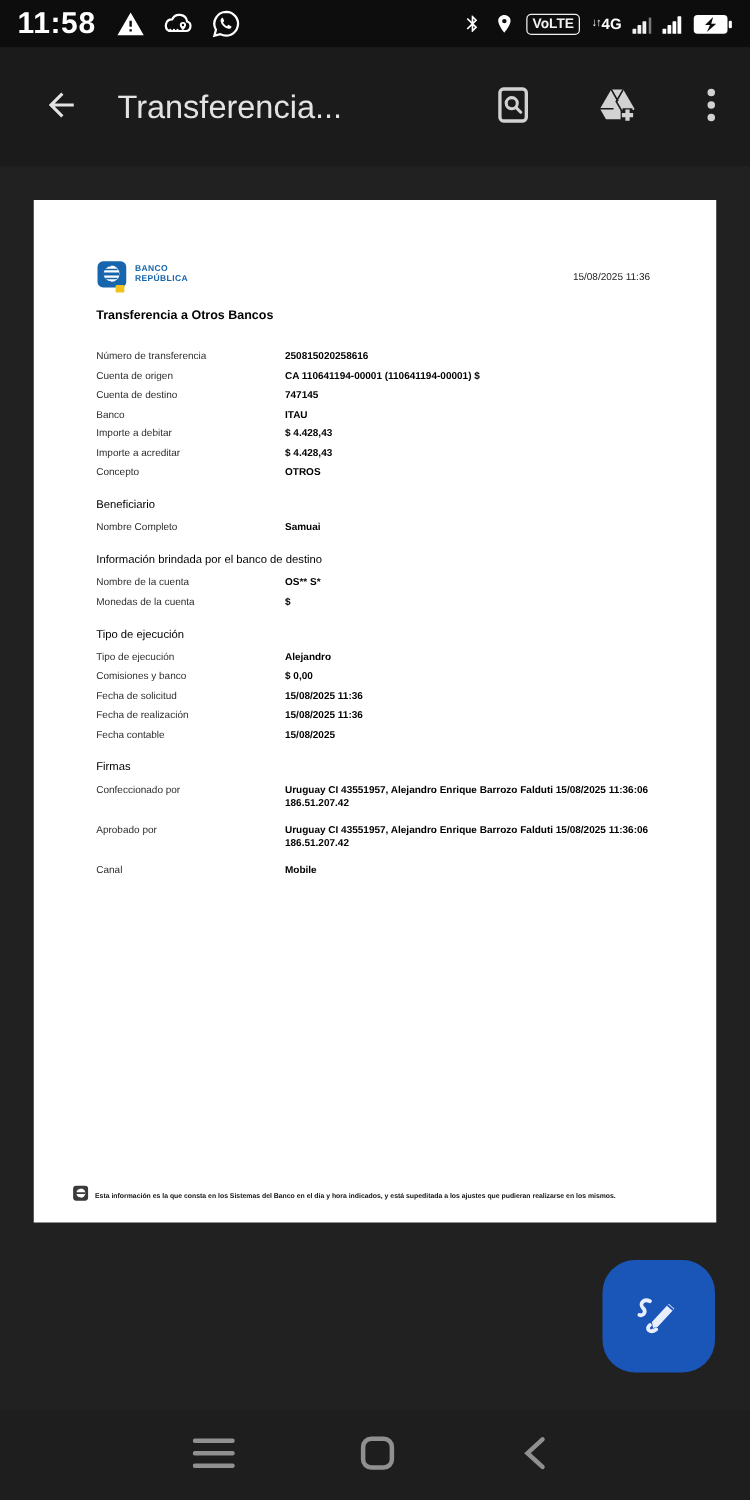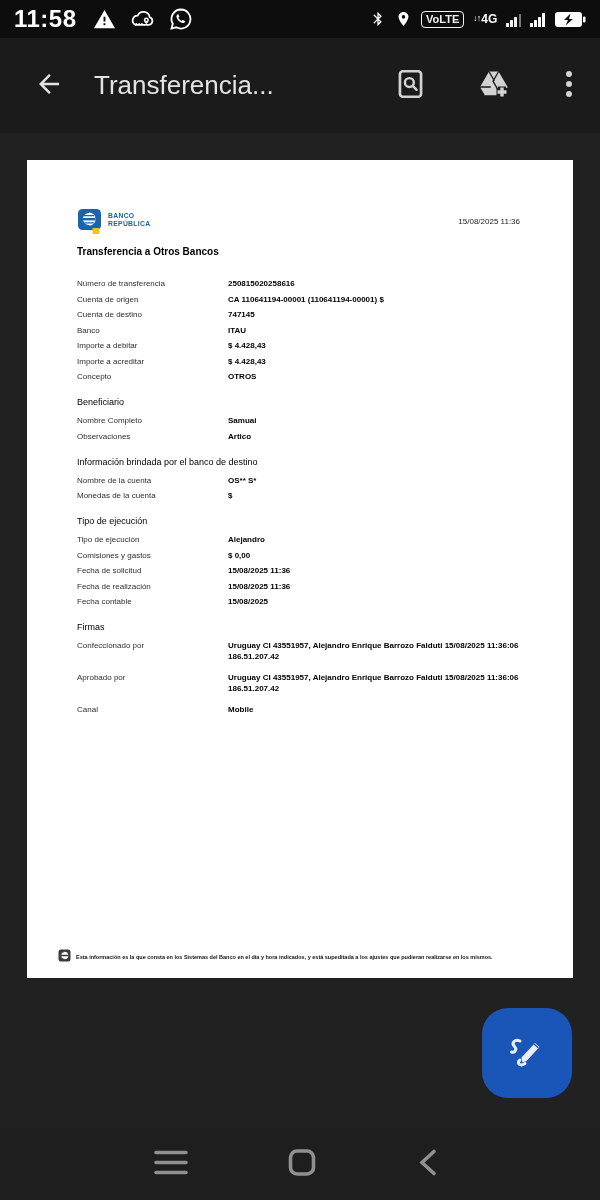--- a/index.html
+++ b/index.html
@@ -229,24 +229,20 @@
               <span class="f-value">OTROS</span>
             </div>
         </div>
 
         <div>
           <div class="sec-heading">Beneficiario</div>
           <div class="f-row">
               <span class="f-label">Nombre Completo</span>
               <span class="f-value">Samuai</span>
             </div>
-          <div class="f-row">
-              <span class="f-label">Observaciones</span>
-              <span class="f-value">Artico</span>
-            </div>
         </div>
 
         <div>
           <div class="sec-heading">Información brindada por el banco de destino</div>
           <div class="f-row">
               <span class="f-label">Nombre de la cuenta</span>
               <span class="f-value">OS** S*</span>
             </div>
           <div class="f-row">
               <span class="f-label">Monedas de la cuenta</span>
@@ -254,21 +250,21 @@
             </div>
         </div>
 
         <div>
           <div class="sec-heading">Tipo de ejecución</div>
           <div class="f-row">
               <span class="f-label">Tipo de ejecución</span>
               <span class="f-value">Alejandro</span>
             </div>
           <div class="f-row">
-              <span class="f-label">Comisiones y gastos</span>
+              <span class="f-label">Comisiones y banco</span>
               <span class="f-value">$ 0,00</span>
             </div>
           <div class="f-row">
               <span class="f-label">Fecha de solicitud</span>
               <span class="f-value">15/08/2025 11:36</span>
             </div>
           <div class="f-row">
               <span class="f-label">Fecha de realización</span>
               <span class="f-value">15/08/2025 11:36</span>
             </div>

